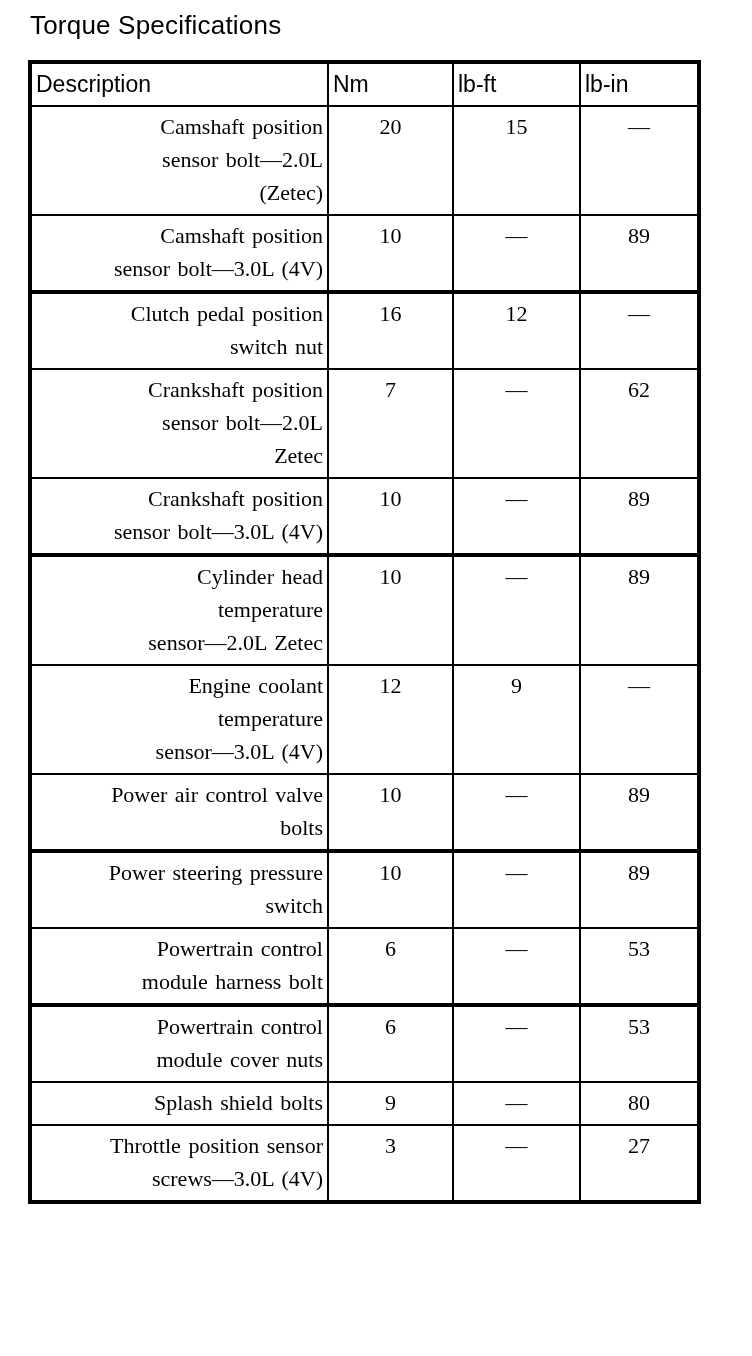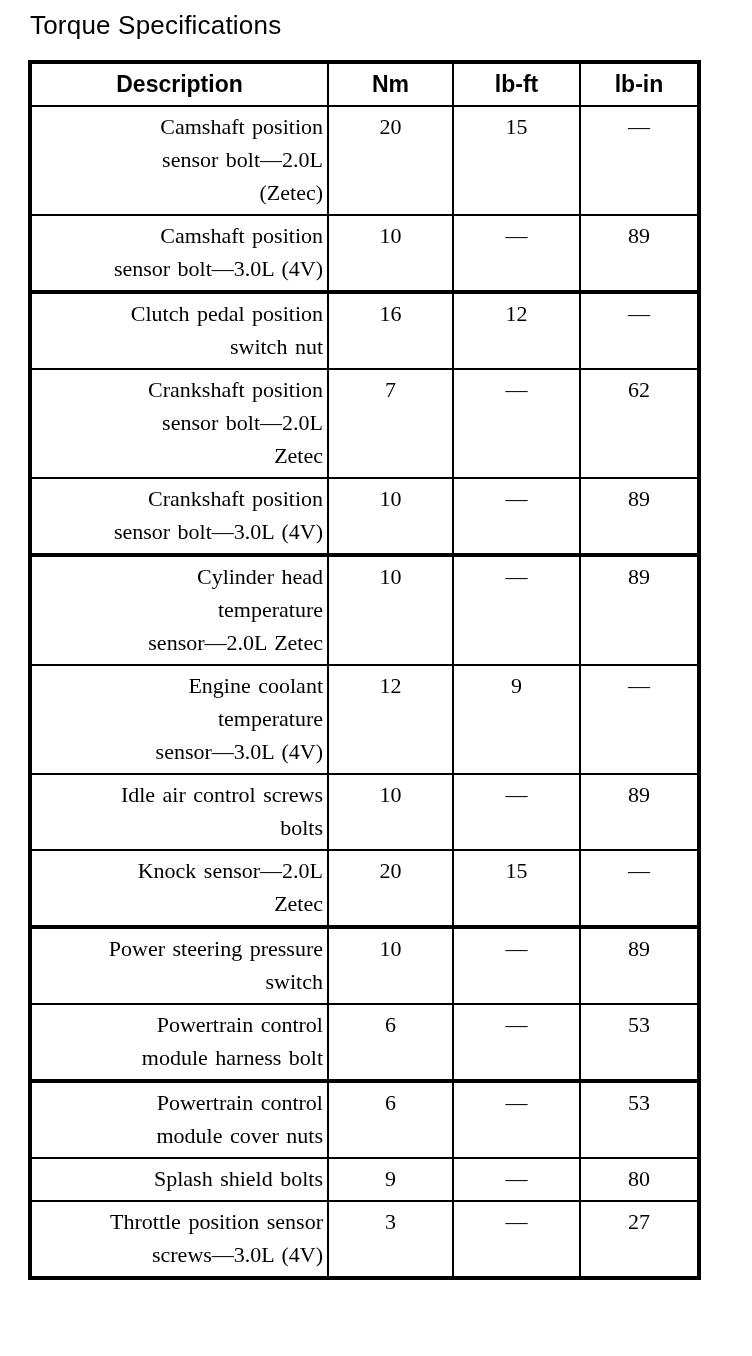--- a/index.html
+++ b/index.html
@@ -25,23 +25,23 @@
     letter-spacing: 0.2px;
   }
   table.spec-table {
     border-collapse: collapse;
     table-layout: fixed;
     width: 669px;
     border: 4px solid #000;
   }
   .spec-table th {
     font-family: "Liberation Sans", sans-serif;
-    font-weight: bold;
+    font-weight: normal;
     font-size: 23px;
-    text-align: center;
+    text-align: left;
     vertical-align: middle;
     border: 2px solid #000;
     padding: 4px 4px;
     line-height: 33px;
   }
   .spec-table td {
     border: 2px solid #000;
     font-size: 22px;
     line-height: 33px;
     vertical-align: top;
@@ -130,32 +130,25 @@
         </tr>
         <tr>
           <td class="desc">Engine coolant
 temperature
 sensor—3.0L (4V)</td>
           <td class="num">12</td>
           <td class="num">9</td>
           <td class="num">—</td>
         </tr>
         <tr>
-          <td class="desc">Idle air control screws
+          <td class="desc">Power air control valve
 bolts</td>
           <td class="num">10</td>
           <td class="num">—</td>
           <td class="num">89</td>
-        </tr>
-        <tr>
-          <td class="desc">Knock sensor—2.0L
-Zetec</td>
-          <td class="num">20</td>
-          <td class="num">15</td>
-          <td class="num">—</td>
         </tr>
         <tr class="thick-top">
           <td class="desc">Power steering pressure
 switch</td>
           <td class="num">10</td>
           <td class="num">—</td>
           <td class="num">89</td>
         </tr>
         <tr>
           <td class="desc">Powertrain control

